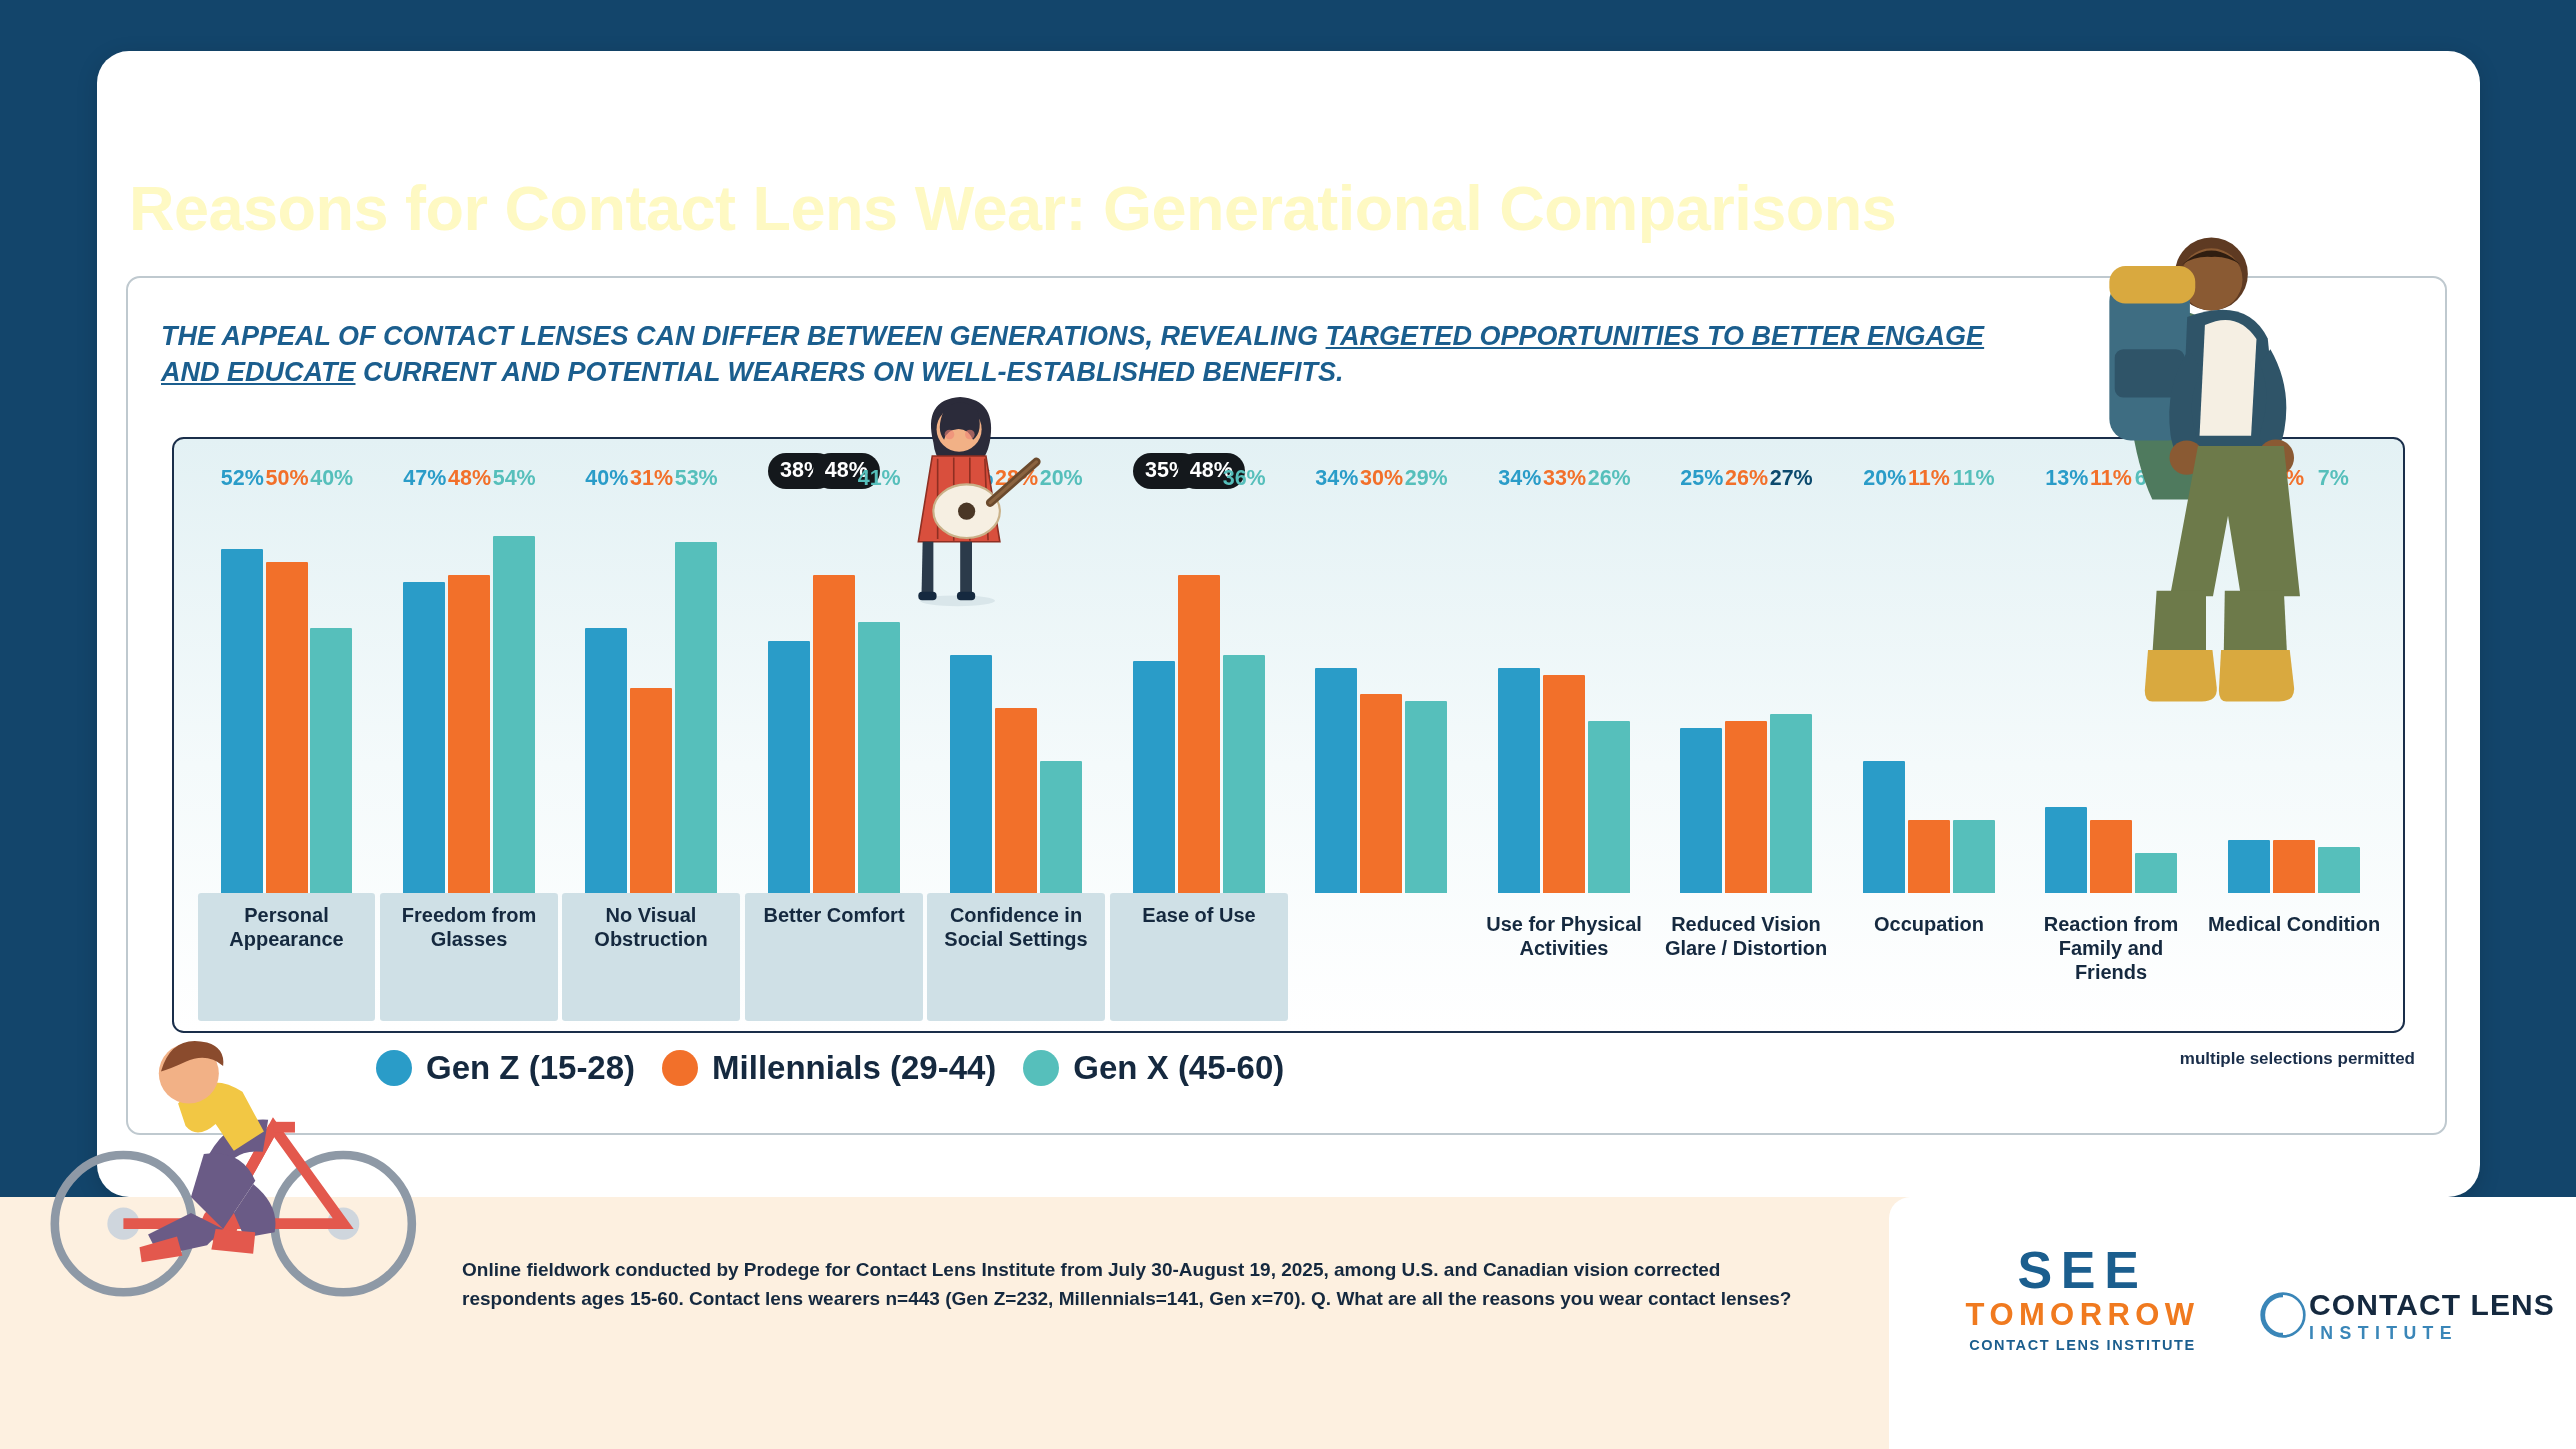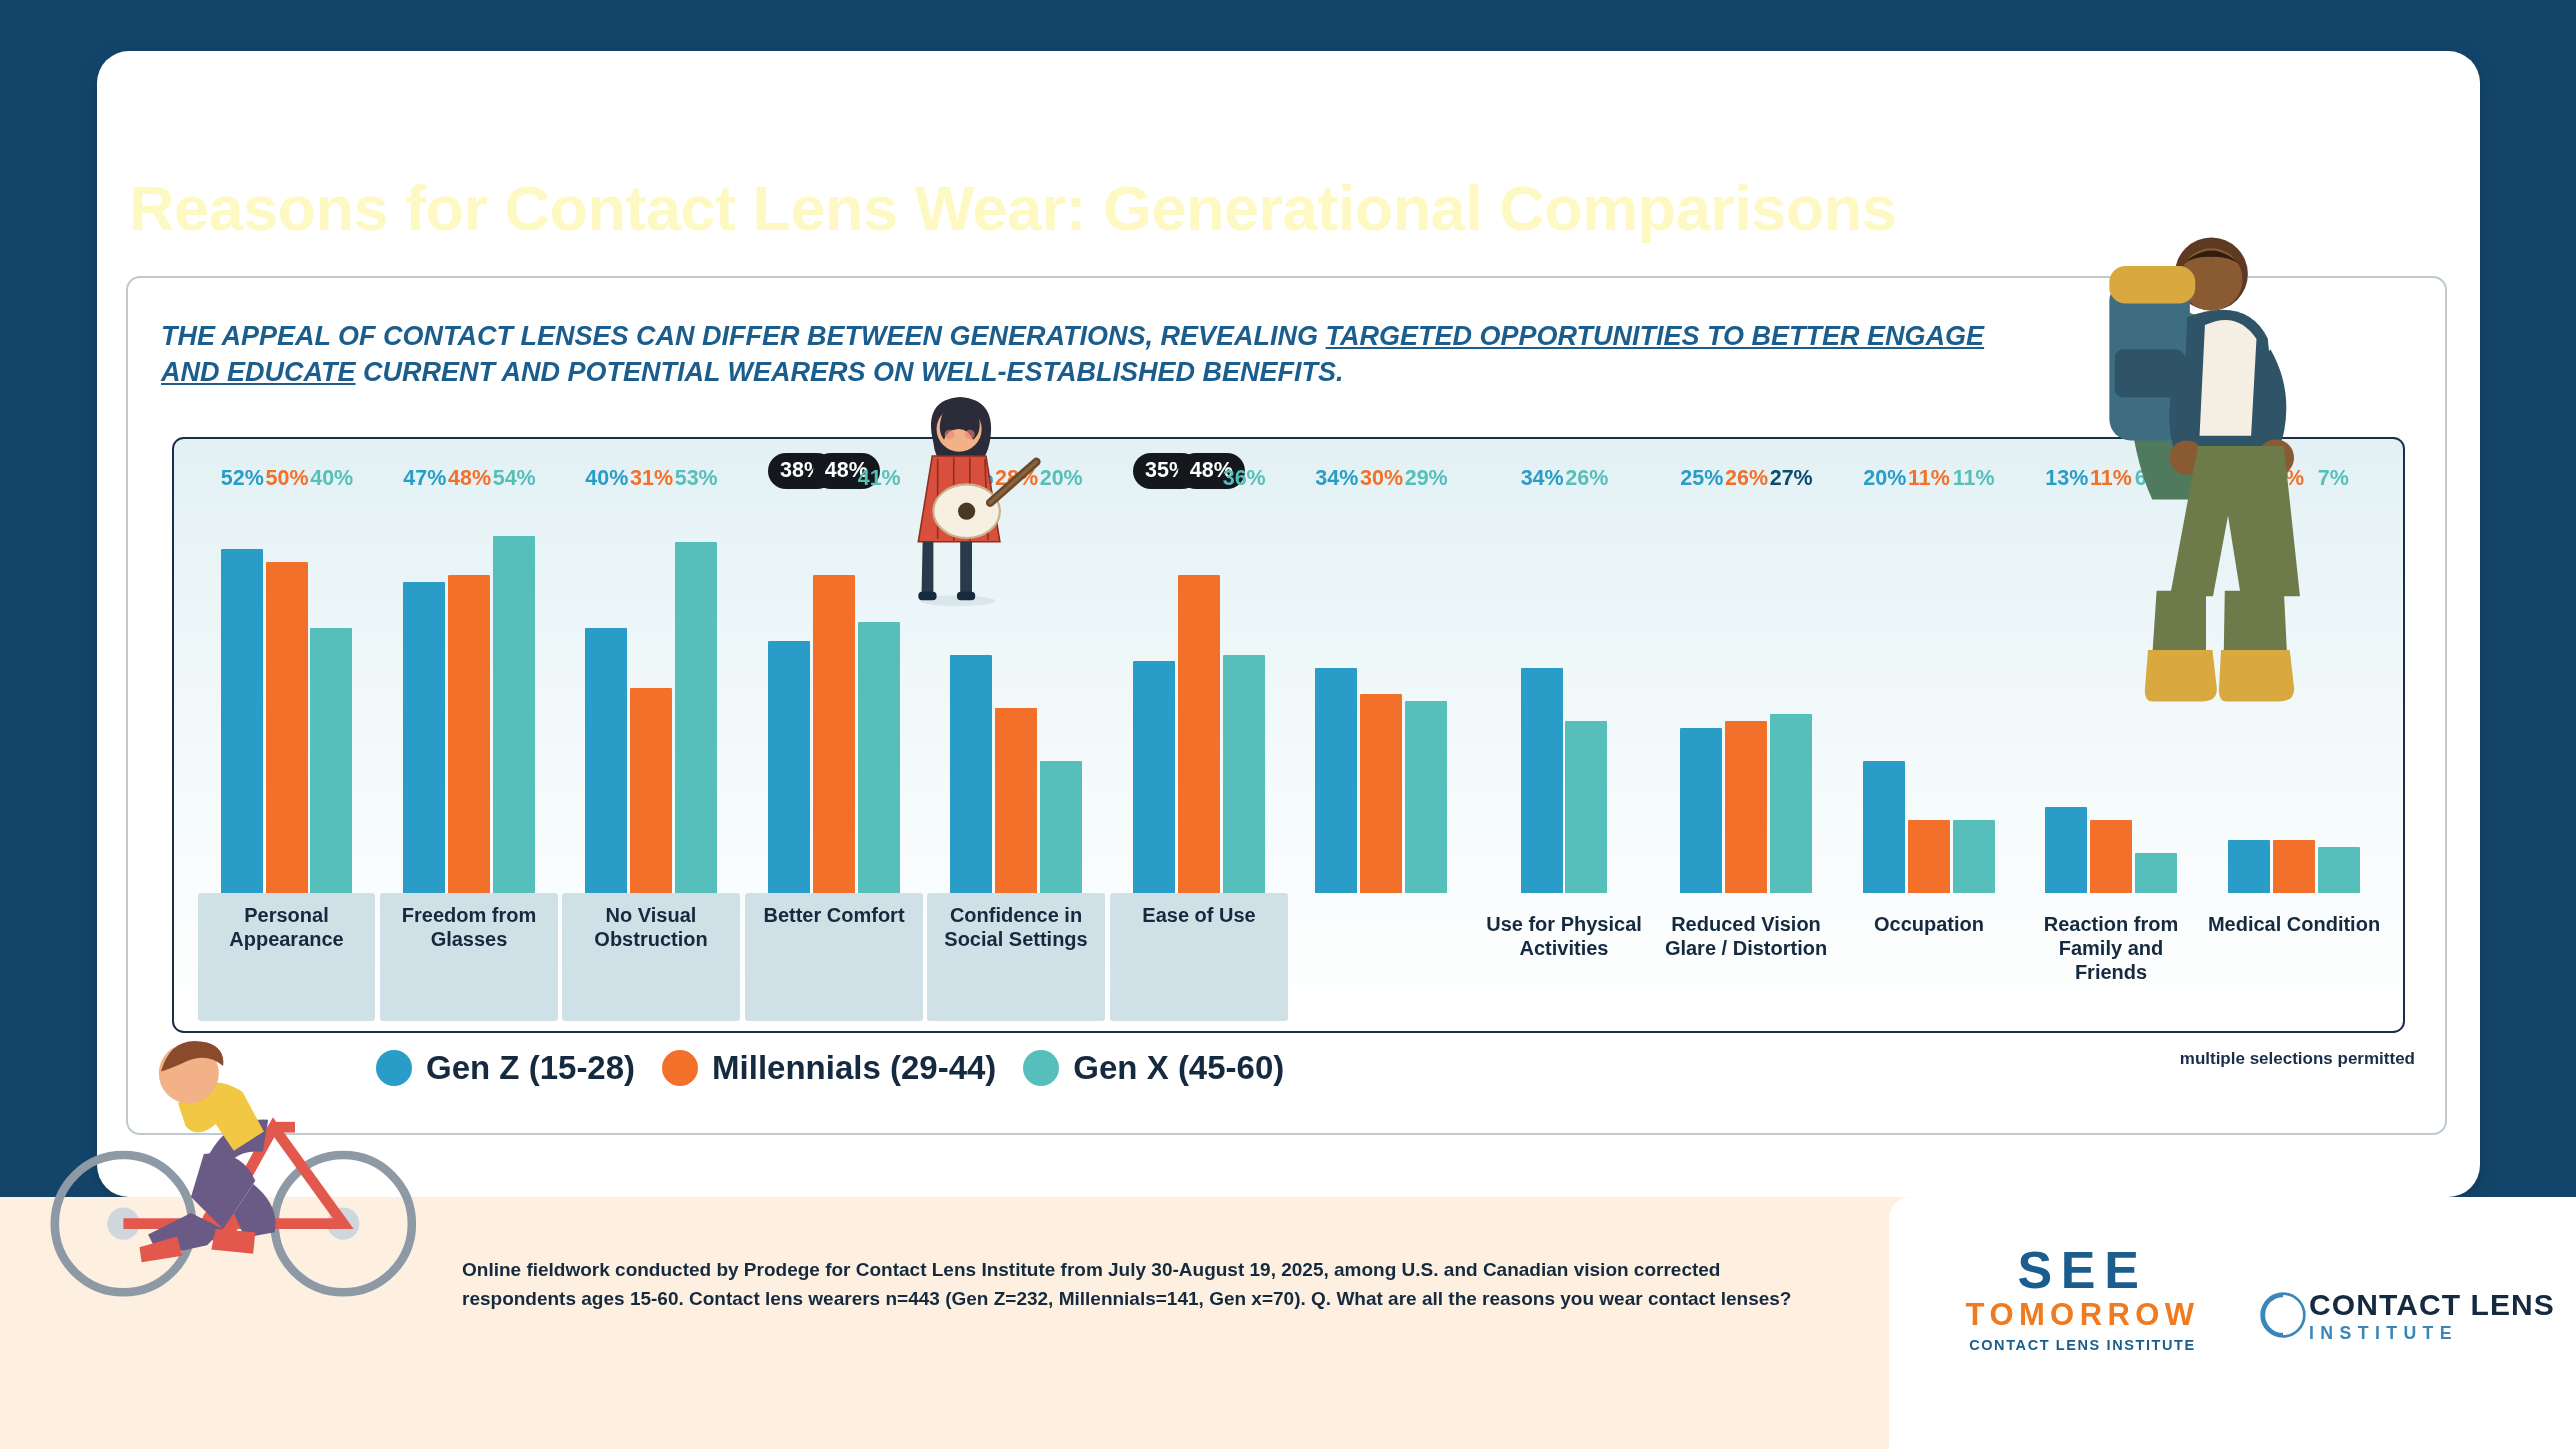--- a/index.html
+++ b/index.html
@@ -412,20 +412,25 @@
               <div class="val plain" style="color: rgb(86, 191, 187);">29%</div>
             </div>
           </div>
         </div>
       </div>
       <div class="group" style="left: 1299px; width: 182px;">
         <div class="bars">
           <div class="barwrap">
             <div class="bar" style="height: 225px; background: rgb(42, 156, 200);">
               <div class="val plain" style="color: rgb(42, 156, 200);">34%</div>
+            </div>
+          </div>
+          <div class="barwrap">
+            <div class="bar" style="height: 218px; background: rgb(242, 112, 42);">
+              <div class="val plain" style="color: rgb(242, 112, 42);">33%</div>
             </div>
           </div>
           <div class="barwrap">
             <div class="bar" style="height: 172px; background: rgb(86, 191, 187);">
               <div class="val plain" style="color: rgb(86, 191, 187);">26%</div>
             </div>
           </div>
         </div>
         <div class="catlabel">Use for Physical Activities</div>
       </div>

